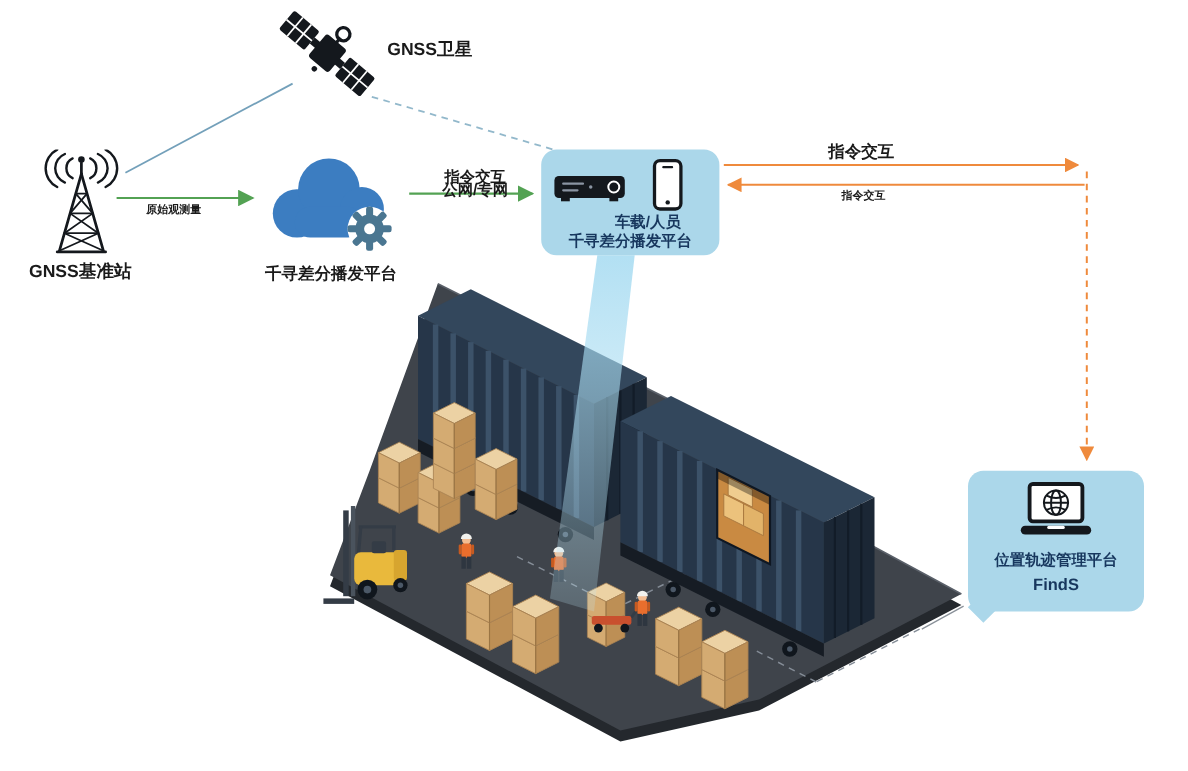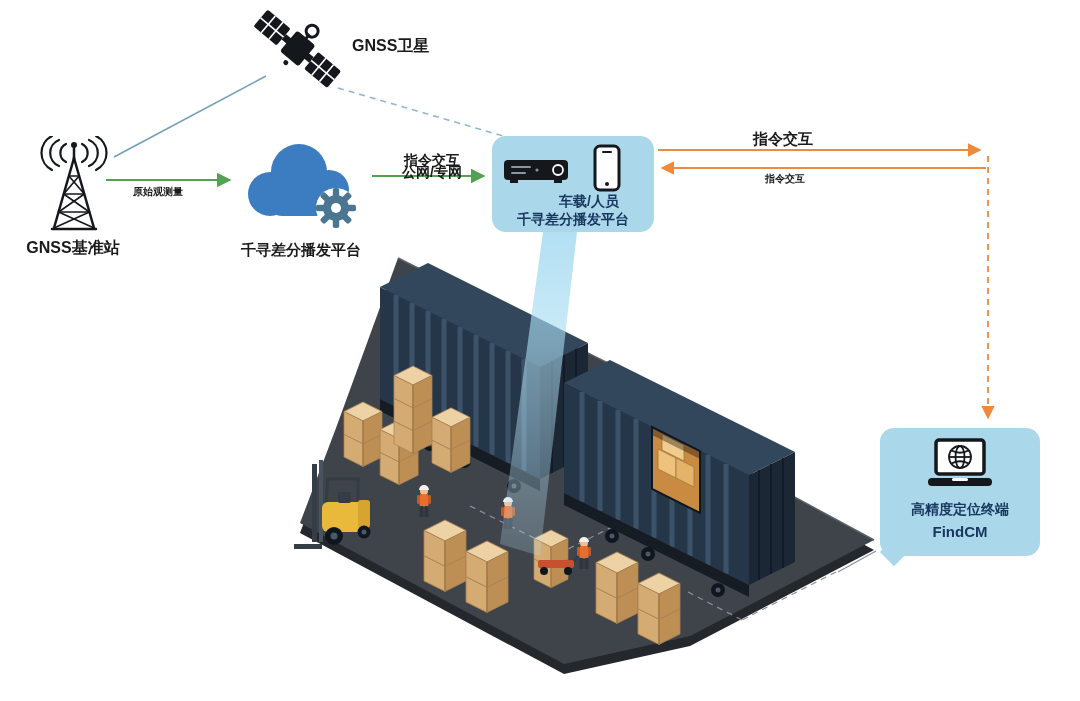--- a/index.html
+++ b/index.html
@@ -376,16 +376,16 @@
   <svg class="abs" style="left:924px;top:436px;width:72px;height:60px" viewBox="0 0 72 60">
     <rect class="lap-screen" x="12" y="4" width="48" height="34" rx="3"></rect>
     <circle class="globe" cx="36" cy="21" r="11"></circle>
     <ellipse class="globe" cx="36" cy="21" rx="4.5" ry="11"></ellipse>
     <line class="globe" x1="25" y1="21" x2="47" y2="21"></line>
     <path class="globe" d="M27.5,14.5 q8.5,4.5 17,0"></path>
     <path class="globe" d="M27.5,27.5 q8.5,-4.5 17,0"></path>
     <rect class="lap-base" x="4" y="42" width="64" height="8" rx="4"></rect>
     <rect x="28" y="42" width="16" height="3" rx="1.5" fill="#ffffff"></rect>
   </svg>
-  <div class="lbl lbl-navy" style="left:880px;top:501px;width:160px;font-size:14px">高精度定位终端</div>
-  <div class="lbl lbl-navy" style="left:880px;top:523px;width:160px;font-size:15px">FindCM</div>
+  <div class="lbl lbl-navy" style="left:880px;top:501px;width:160px;font-size:14px">位置轨迹管理平台</div>
+  <div class="lbl lbl-navy" style="left:880px;top:523px;width:160px;font-size:15px">FindS</div>
 
 </div>
 
 </body></html>

